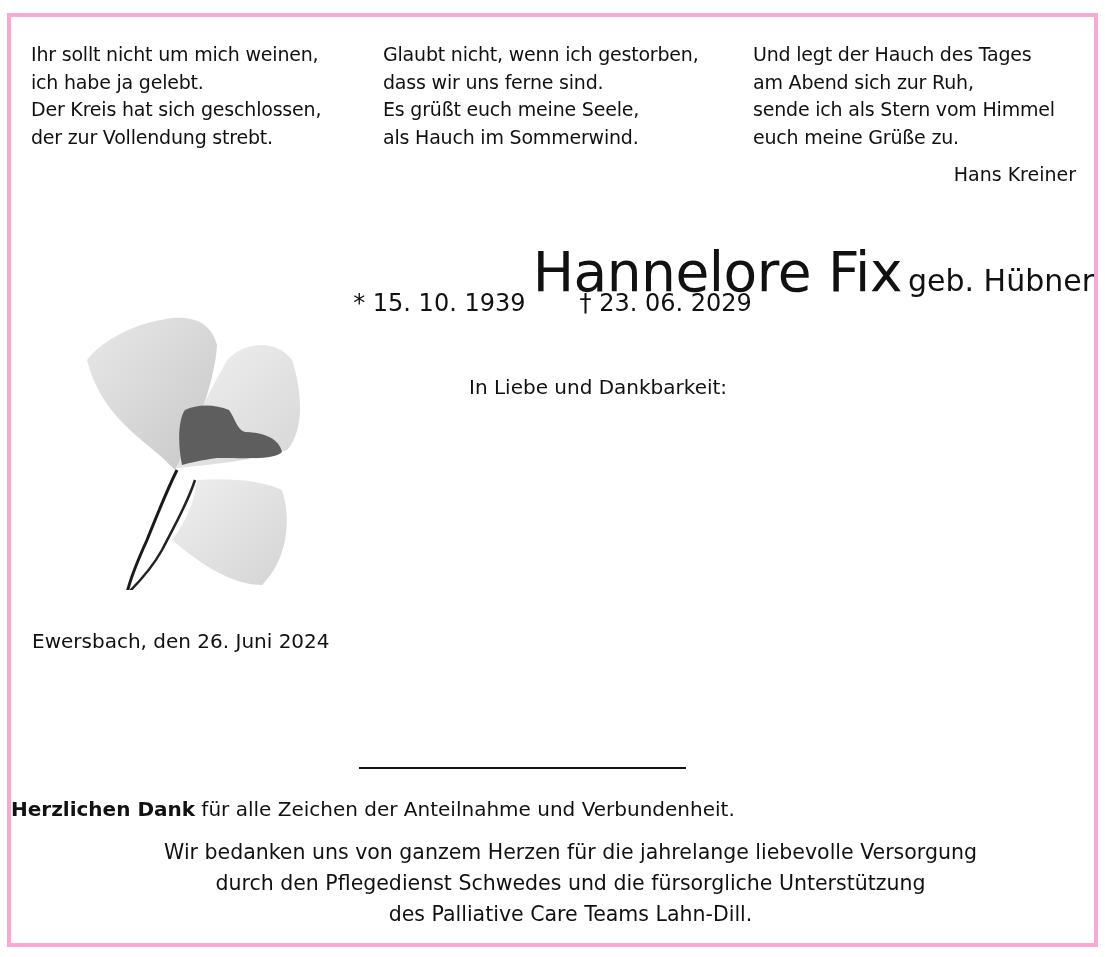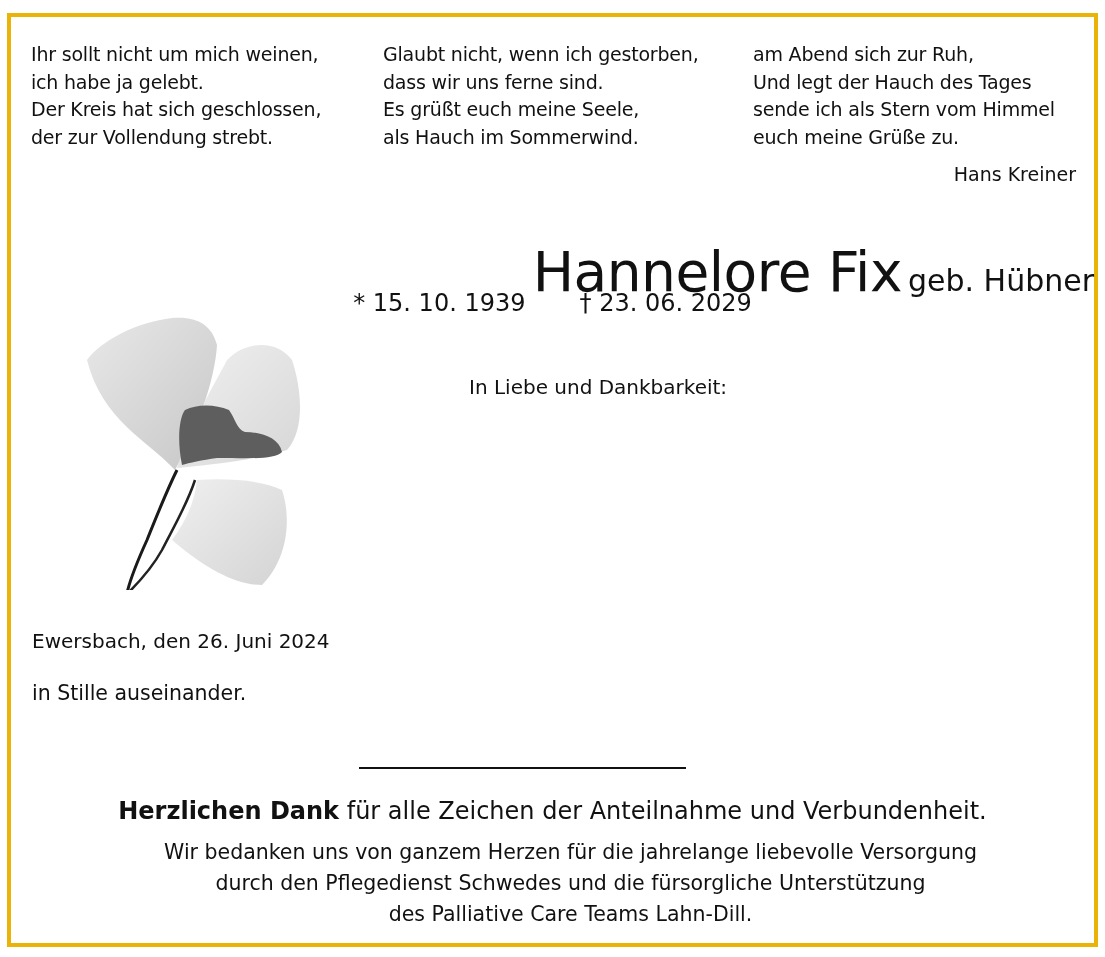--- a/index.html
+++ b/index.html
@@ -1,37 +1,37 @@
 <!DOCTYPE html>
 <html><head>
 <meta charset="utf-8">
 <style>
   html, body { margin: 0; padding: 0; background: #ffffff; }
   body { width: 1105px; height: 957px; position: relative; overflow: hidden;
          font-family: "DejaVu Sans", "Liberation Sans", sans-serif; color: #111; }
   .frame { position: absolute; left: 7px; top: 13px; width: 1083px; height: 926px;
-           border: 4px solid #eab308; background: #fff; }
+           border: 4px solid #f9a8d4; background: #fff; }
   .abs { position: absolute; white-space: nowrap; }
   .poem { position: absolute; top: 24px; font-size: 19px; line-height: 27.5px; letter-spacing: -0.2px; }
   .poem div { white-space: nowrap; }
   .author { right: 18px; top: 146px; font-size: 19px; text-align: center; }
   .name-line { left: 0; right: 0; top: 176px; text-align: right; margin-top: 47px; }
   .name { font-size: 55px; font-weight: 500; letter-spacing: -0.5px; }
   .maiden { font-size: 30px; margin-left: 6px; }
   .dates { left: 0; right: 0; top: 272px; text-align: center; font-size: 24px; padding-left: 0; }
   .dates span { display: inline-block; text-align: right; }
   .leaf { position: absolute; left: 66px; top: 283px; }
   .mourners-intro { left: 458px; top: 358px; font-size: 20px; }
   .mourners { position: absolute; left: 458px; top: 392px; font-size: 22px; line-height: 32.6px; font-weight: bold; letter-spacing: -0.3px; }
   .mourners div { white-space: nowrap; }
   .place-date { left: 21px; top: 612px; font-size: 20px; }
   .service { position: absolute; left: 21px; top: 661px; font-size: 20.5px; line-height: 30.5px; }
   .service div { white-space: nowrap; }
   .rule { position: absolute; left: 348px; top: 750px; width: 327px; height: 2px; background: #111; }
-  .thanks { position: absolute; left: 0; right: 0; top: 780px; text-align: center; font-size: 24px; }
+  .thanks { position: absolute; left: 0; right: 0; top: 780px; text-align: left; font-size: 20px; }
   .thanks b { font-weight: bold; }
   .gratitude { position: absolute; left: 0; right: 0; top: 820px; text-align: center; font-size: 20.5px; line-height: 31px; padding-left: 36px; }
   .gratitude div { white-space: nowrap; }
 </style>
 </head>
 <body>
 
 <div class="frame">
 
   <div class="poem" style="left:20px;">
@@ -40,22 +40,22 @@
     <div>Der Kreis hat sich geschlossen,</div>
     <div>der zur Vollendung strebt.</div>
   </div>
   <div class="poem" style="left:372px;">
     <div>Glaubt nicht, wenn ich gestorben,</div>
     <div>dass wir uns ferne sind.</div>
     <div>Es grüßt euch meine Seele,</div>
     <div>als Hauch im Sommerwind.</div>
   </div>
   <div class="poem" style="left:742px;">
+    <div>Und legt der Hauch des Tages</div>
     <div>am Abend sich zur Ruh,</div>
-    <div>Und legt der Hauch des Tages</div>
     <div>sende ich als Stern vom Himmel</div>
     <div>euch meine Grüße zu.</div>
   </div>
   <div class="abs author">Hans Kreiner</div>
 
   <div class="abs name-line">
     <span class="name">Hannelore Fix</span><span class="maiden">geb. Hübner</span>
   </div>
 
   <div class="abs dates">
@@ -86,21 +86,20 @@
       <path d="M100,170 C90,190 80,215 70,240 C60,262 53,280 50,293" stroke="#1a1a1a" stroke-width="3" fill="none"></path>
       <path d="M118,180 C110,205 95,230 85,250 C75,268 62,282 52,292" stroke="#222" stroke-width="2.5" fill="none"></path>
     </svg>
   </div>
 
   <div class="abs mourners-intro">In Liebe und Dankbarkeit:</div>
 
   <div class="abs place-date">Ewersbach, den 26. Juni 2024</div>
 
   <div class="service">
-    <div>in Stille auseinander.</div>
   </div>
   <div class="rule"></div>
 
   <div class="thanks">
     <b>Herzlichen Dank</b><span> für alle Zeichen der Anteilnahme und Verbundenheit.</span>
   </div>
   <div class="gratitude">
     <div>Wir bedanken uns von ganzem Herzen für die jahrelange liebevolle Versorgung</div>
     <div>durch den Pflegedienst Schwedes und die fürsorgliche Unterstützung</div>
     <div>des Palliative Care Teams Lahn-Dill.</div>

